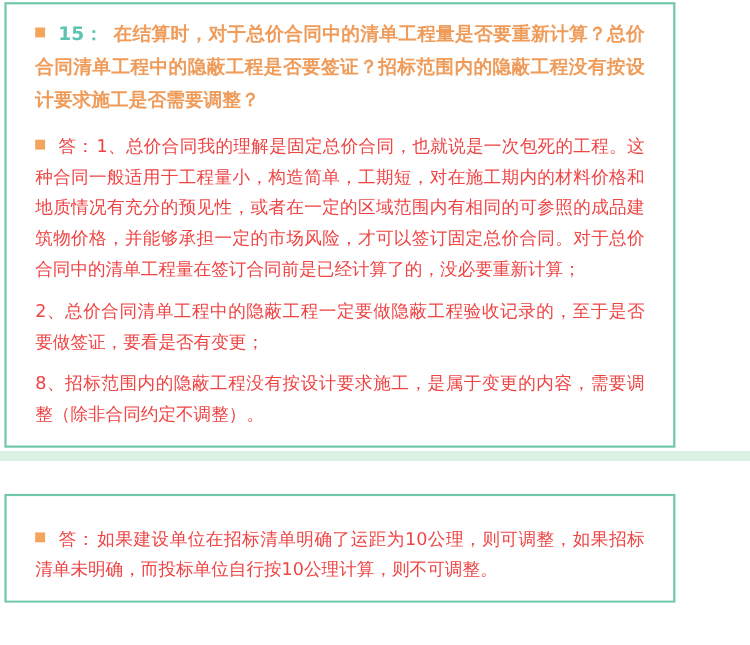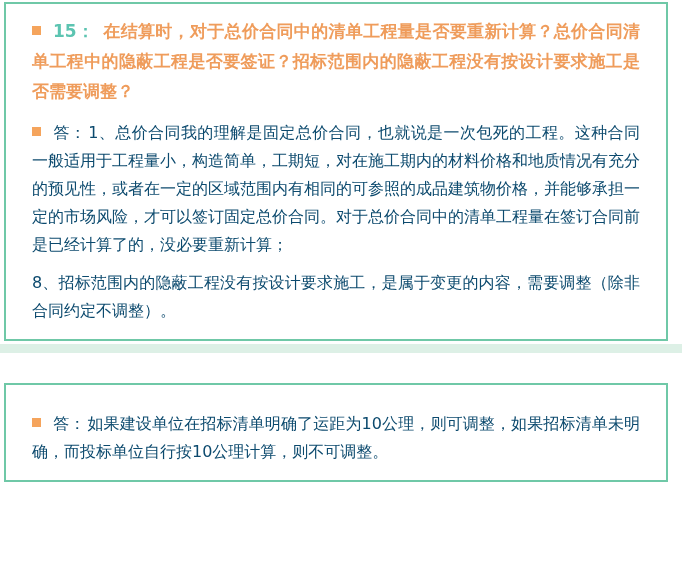--- a/index.html
+++ b/index.html
@@ -10,21 +10,21 @@
     font-family: "DejaVu Sans", "Liberation Sans", sans-serif;
   }
   .page {
     width: 682px;
     box-sizing: border-box;
     padding-top: 2px;
   }
   .qa-card {
     box-sizing: border-box;
     margin-left: 4px;
-    width: 664px;
+    width: 610px;
     background: #ffffff;
     border: 2px solid #6fc8a7;
     padding: 12px 26px 14px 26px;
   }
   .shadow-strip {
     width: 682px;
     height: 9px;
     background: #ddf0e6;
     margin-top: 3px;
   }
@@ -46,21 +46,21 @@
     display: inline-block;
     width: 9px;
     height: 9px;
     background: #f5a45c;
     margin-right: 12px;
     transform: translateY(-2px);
   }
   .answer-para {
     font-size: 16px;
     line-height: 28px;
-    color: #0c4a6e;
+    color: #ef4444;
     text-align: justify;
     margin: 10px 0 0 0;
   }
   .answer-para.first {
     margin-top: 13px;
   }
   .a-prefix {
     margin-right: 2px;
   }
 </style>
@@ -69,20 +69,21 @@
 
 <div class="page">
 
   <div class="qa-card">
     <div class="question">
       <span class="bullet"></span><span class="q-num">15：</span><span>在结算时，对于总价合同中的清单工程量是否要重新计算？总价合同清单工程中的隐蔽工程是否要签证？招标范围内的隐蔽工程没有按设计要求施工是否需要调整？</span>
     </div>
     <p class="answer-para first">
       <span class="bullet"></span><span class="a-prefix">答：</span><span>1、总价合同我的理解是固定总价合同，也就说是一次包死的工程。这种合同一般适用于工程量小，构造简单，工期短，对在施工期内的材料价格和地质情况有充分的预见性，或者在一定的区域范围内有相同的可参照的成品建筑物价格，并能够承担一定的市场风险，才可以签订固定总价合同。对于总价合同中的清单工程量在签订合同前是已经计算了的，没必要重新计算；</span>
     </p>
+    <p class="answer-para">2、总价合同清单工程中的隐蔽工程一定要做隐蔽工程验收记录的，至于是否要做签证，要看是否有变更；</p>
     <p class="answer-para">8、招标范围内的隐蔽工程没有按设计要求施工，是属于变更的内容，需要调整（除非合同约定不调整）。</p>
   </div>
   <div class="shadow-strip"></div>
 
   <div class="card-gap"></div>
 
   <div class="qa-card">
     <p class="answer-para first">
       <span class="bullet"></span><span class="a-prefix">答：</span><span>如果建设单位在招标清单明确了运距为10公理，则可调整，如果招标清单未明确，而投标单位自行按10公理计算，则不可调整。</span>
     </p>

